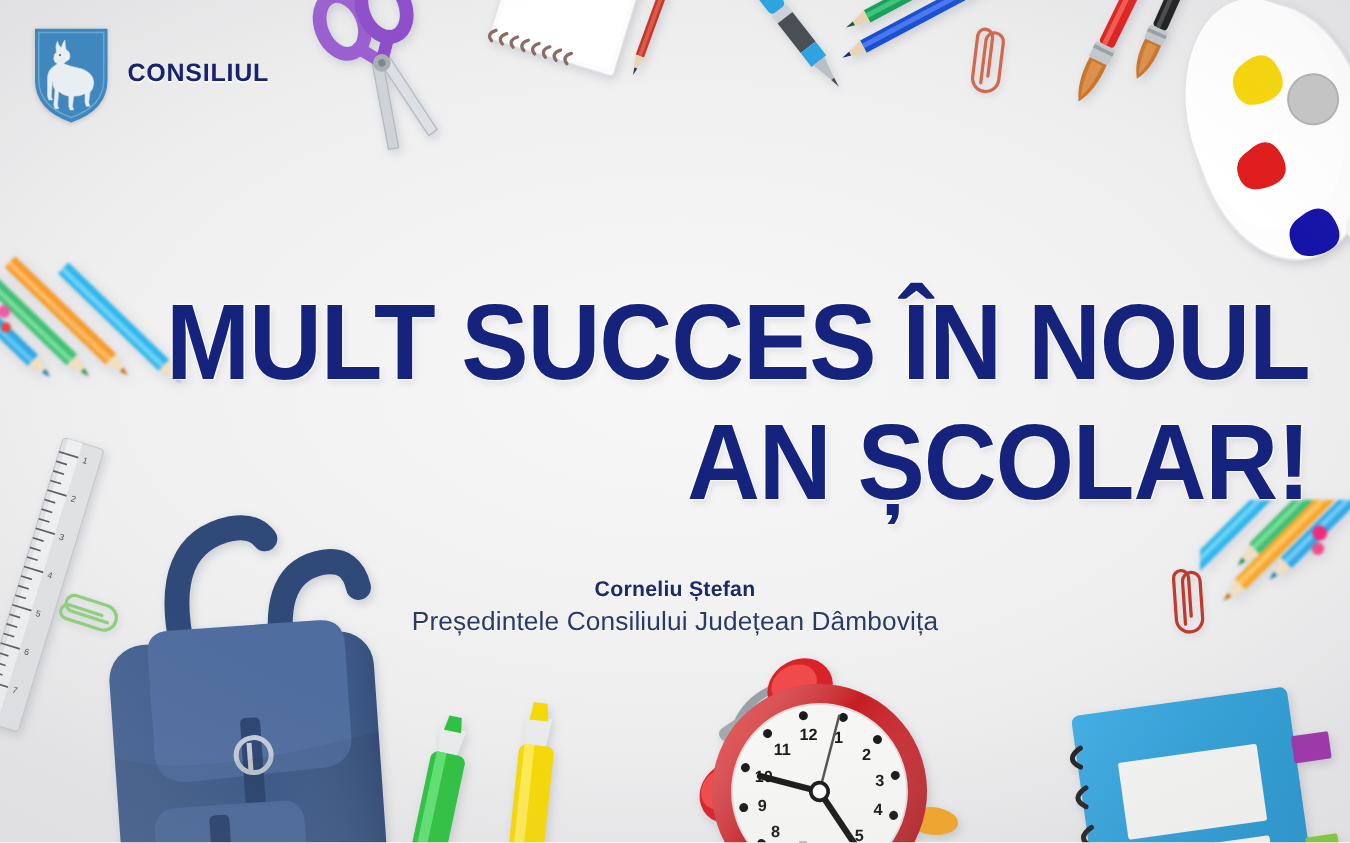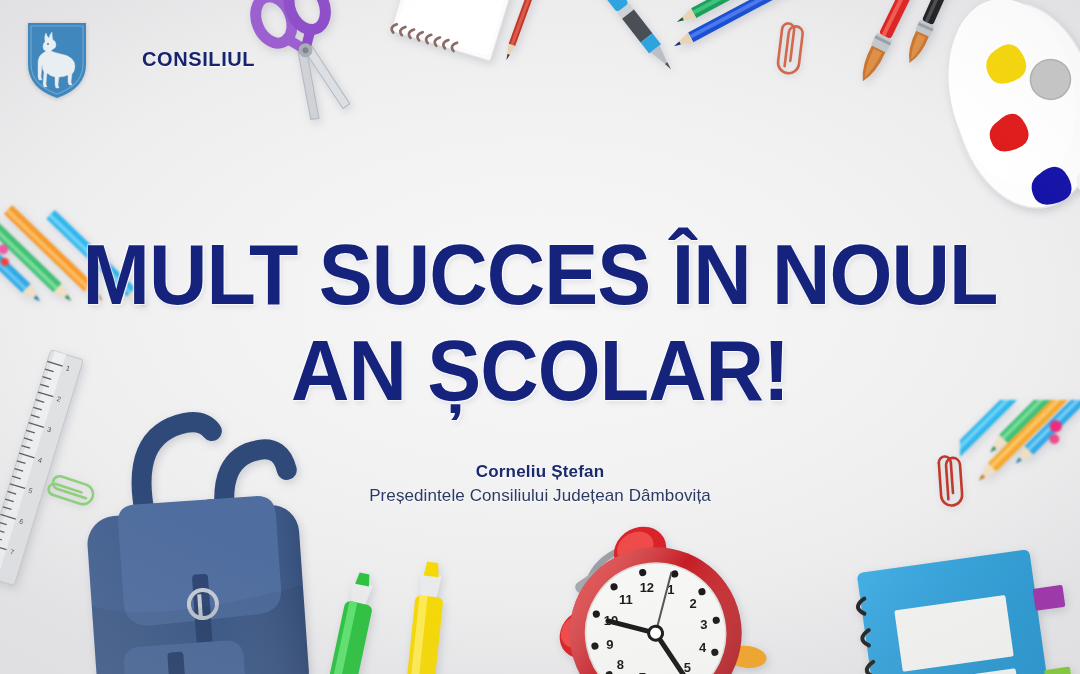--- a/index.html
+++ b/index.html
@@ -16,30 +16,30 @@
   #poster::after{
     content:"";position:absolute;inset:0;pointer-events:none;
     background:radial-gradient(ellipse 85% 80% at 50% 45%, rgba(255,255,255,0) 55%, rgba(180,180,188,.16) 100%);
   }
 
   .deco{position:absolute;pointer-events:none;}
 
   
   #logo{position:absolute;left:26px;top:20px;display:flex;align-items:center;gap:14px;z-index:40;}
   #shield{width:62px;height:80px;filter:drop-shadow(0 1px 2px rgba(0,0,0,.18));}
-  #logo-text{line-height:1.16;margin-left:40px;}
+  #logo-text{line-height:1.16;}
   #logo-text div{
     font-family:"Liberation Sans", sans-serif;
     font-weight:bold;font-size:20px;letter-spacing:.6px;
     color:#16236e;text-shadow:0 1px 0 rgba(255,255,255,.9);
   }
 
   
   #title-block{
-    position:absolute;left:0;right:0;top:232px;z-index:35;text-align:center;
+    position:absolute;left:0;right:0;top:232px;z-index:35;text-align:right;
   }
   .title-line{
     font-family:"Liberation Sans Narrow","Liberation Sans",sans-serif;
     font-weight:bold;
     font-size:86px;
     line-height:.98;
     letter-spacing:-1px;
     color:#16237c;
     transform:scaleX(.94);
     text-shadow:
@@ -55,21 +55,21 @@
     position:absolute;left:0;right:0;top:462px;text-align:center;z-index:35;
   }
   #sig-name{
     font-family:"Liberation Sans", sans-serif;
     font-weight:bold;font-size:17px;color:#1b2a6b;letter-spacing:.2px;
     text-shadow:0 1px 0 rgba(255,255,255,.9);
   }
   #sig-role{
     margin-top:4px;
     font-family:"Liberation Sans", sans-serif;
-    font-weight:normal;font-size:17px;color:#2b3a63;letter-spacing:.1px;
+    font-weight:normal;font-size:21px;color:#2b3a63;letter-spacing:.1px;
     text-shadow:0 1px 0 rgba(255,255,255,.9);
   }
 
   .sh{filter:drop-shadow(2px 3px 4px rgba(110,115,130,.28));}
   .sh-soft{filter:drop-shadow(1px 2px 3px rgba(110,115,130,.22));}
   .blur1{filter:blur(.5px) drop-shadow(2px 3px 4px rgba(110,115,130,.25));}
   .blur2{filter:blur(1.1px) drop-shadow(2px 3px 5px rgba(110,115,130,.22));}
 </style>
 </head>
 <body>

